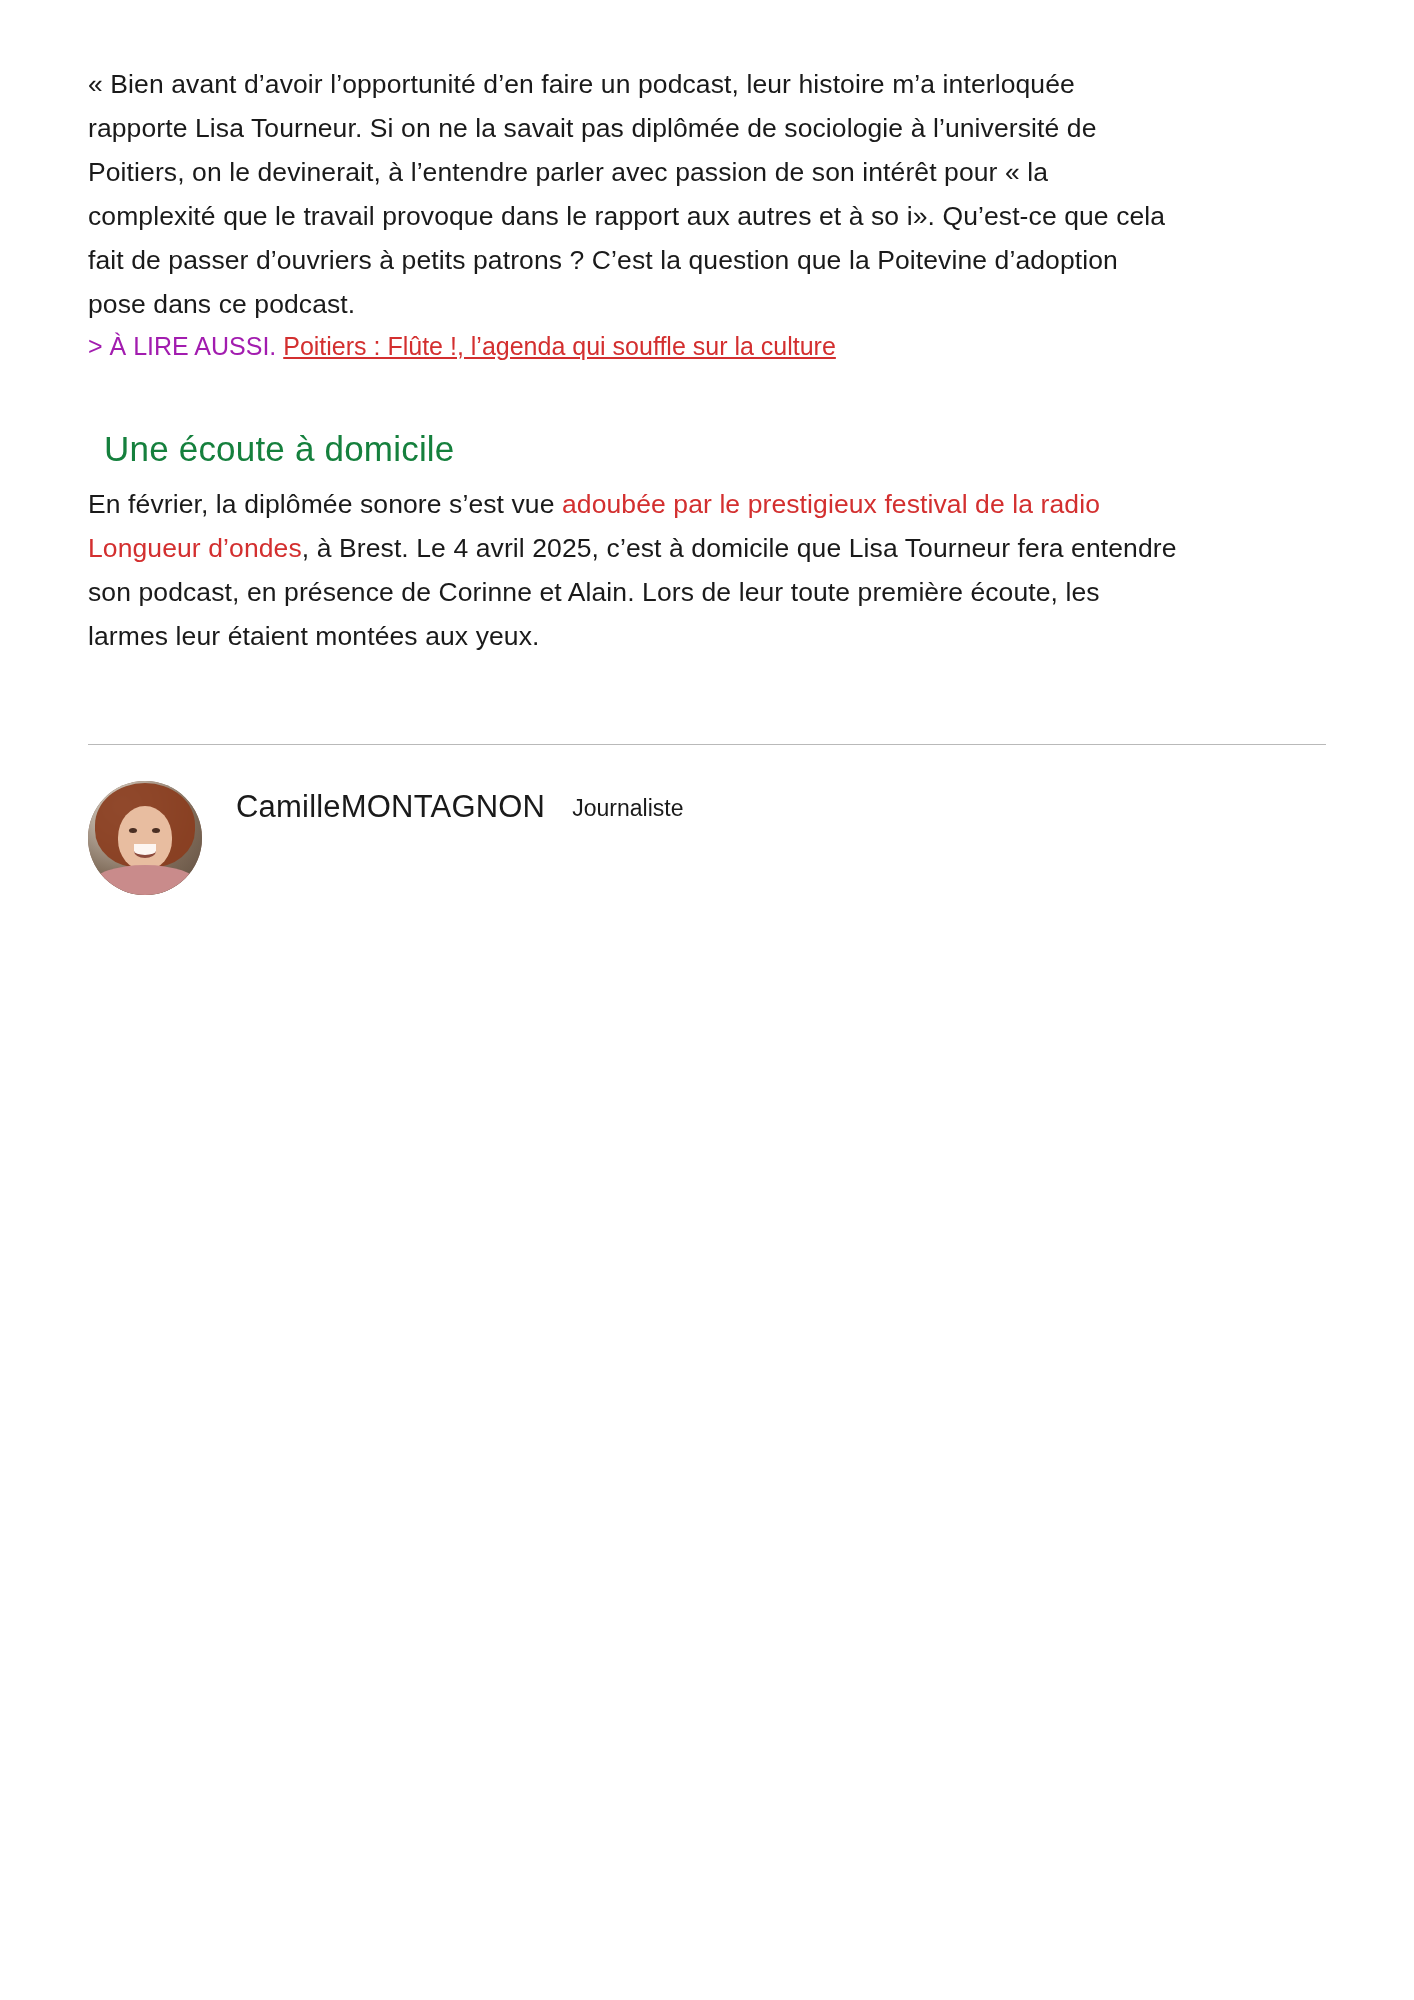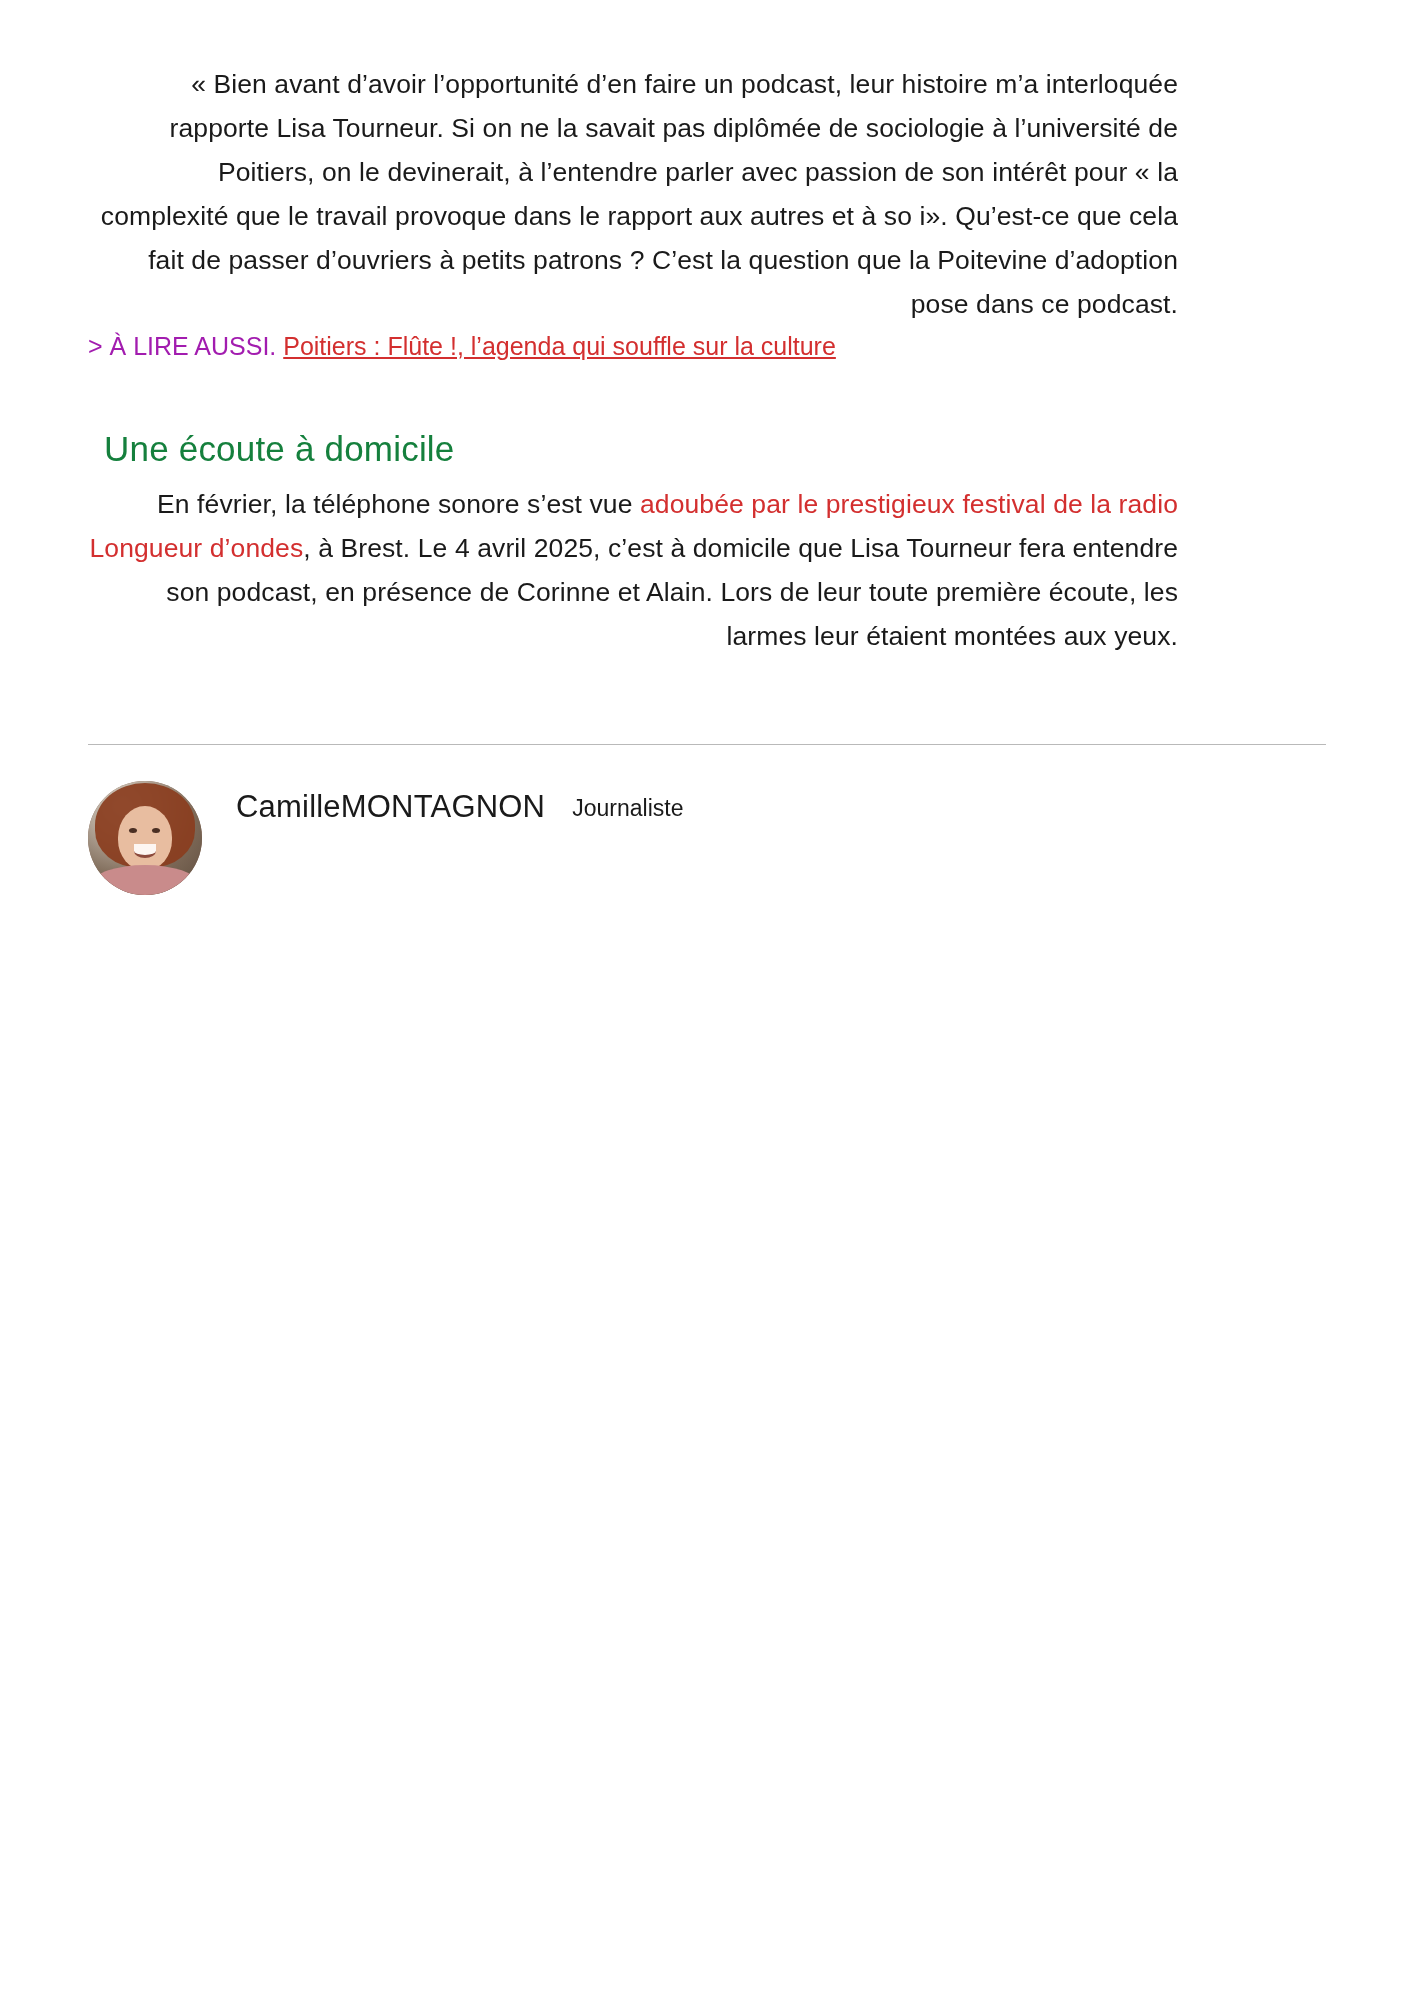--- a/index.html
+++ b/index.html
@@ -23,21 +23,20 @@
   }
   .article-body {
     width: 1090px;
   }
   p.para {
     margin: 0;
     font-size: 26.5px;
     line-height: 44px;
     color: #1a1a1a;
     letter-spacing: 0.1px;
-    text-align: right;
   }
   .lede {
     margin-bottom: 46px;
   }
   .read-also {
     margin: 0 0 58px 0;
     font-size: 25px;
     line-height: 40px;
   }
   .read-also .prefix {
@@ -171,21 +170,21 @@
 
     <p class="para lede">« Bien avant d’avoir l’opportunité d’en faire un podcast, leur histoire m’a interloquée rapporte Lisa Tourneur. Si on ne la savait pas diplômée de sociologie à l’université de Poitiers, on le devinerait, à l’entendre parler avec passion de son intérêt pour « la complexité que le travail provoque dans le rapport aux autres et à so i». Qu’est-ce que cela fait de passer d’ouvriers à petits patrons ? C’est la question que la Poitevine d’adoption pose dans ce podcast.</p>
 
     <p class="read-also">
       <span class="prefix">&gt; À LIRE AUSSI. </span><a class="link">Poitiers : Flûte !, l’agenda qui souffle sur la culture</a>
     </p>
 
     <h2 class="section-title">Une écoute à domicile</h2>
 
     <p class="para section-para">
-      <span>En février, la téléphone sonore s’est vue </span><a class="hl">adoubée par le prestigieux festival de la radio Longueur d’ondes</a><span>, à Brest. Le 4 avril 2025, c’est à domicile que Lisa Tourneur fera entendre son podcast, en présence de Corinne et Alain. Lors de leur toute première écoute, les larmes leur étaient montées aux yeux.</span>
+      <span>En février, la diplômée sonore s’est vue </span><a class="hl">adoubée par le prestigieux festival de la radio Longueur d’ondes</a><span>, à Brest. Le 4 avril 2025, c’est à domicile que Lisa Tourneur fera entendre son podcast, en présence de Corinne et Alain. Lors de leur toute première écoute, les larmes leur étaient montées aux yeux.</span>
     </p>
 
 
     <hr class="divider">
 
     <div class="byline">
       <div class="avatar">
         <div class="bg"></div>
         <div class="hair"></div>
         <div class="face"></div>

